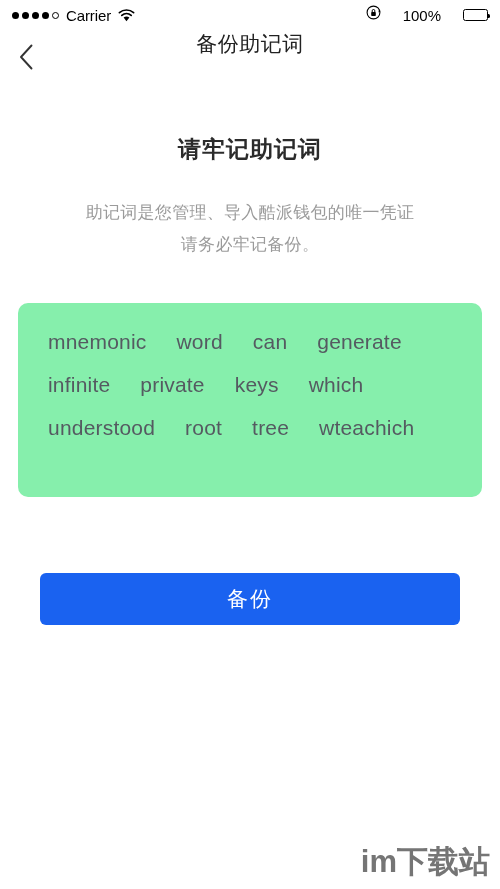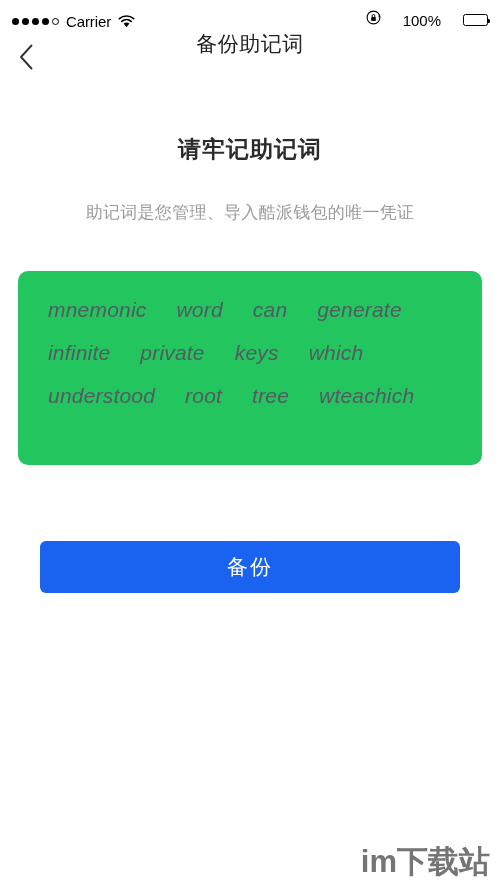--- a/index.html
+++ b/index.html
@@ -13,21 +13,21 @@
     font-family: "Liberation Sans", "DejaVu Sans", sans-serif;
     -webkit-font-smoothing: antialiased;
     position: relative;
     overflow: hidden;
   }
 
   
   .status-bar {
     height: 30px;
     display: flex;
-    align-items: flex-end;
+    align-items: center;
     padding: 0 12px;
     position: relative;
     color: #000;
     font-size: 17px;
   }
   .status-left {
     display: flex;
     align-items: center;
     gap: 7px;
   }
@@ -139,26 +139,25 @@
     font-size: 17px;
     line-height: 32px;
     color: #9b9b9b;
     letter-spacing: 0.3px;
   }
   .subtitle .line { display: block; }
 
   
   .mnemonic-box {
     margin-top: 42px;
-    background: #22c55e;
+    background: #86efac;
     border-radius: 10px;
     padding: 22px 30px 26px 30px;
     box-sizing: border-box;
     min-height: 194px;
-    font-style: italic;
   }
   .mnemonic-words {
     display: flex;
     flex-wrap: wrap;
     align-content: flex-start;
     column-gap: 30px;
     row-gap: 10px;
   }
   .word {
     font-size: 21px;
@@ -248,20 +247,21 @@
   </div>
   <div class="nav-title">备份助记词</div>
 </div>
 
 <div class="content">
 
   <div class="headline">请牢记助记词</div>
 
   <div class="subtitle">
     <span class="line">助记词是您管理、导入酷派钱包的唯一凭证</span>
+    <span class="line">请务必牢记备份。</span>
   </div>
 
   <div class="mnemonic-box">
     <div class="mnemonic-words" id="mnemonic-words">
         <span class="word">mnemonic</span>
         <span class="word">word</span>
         <span class="word">can</span>
         <span class="word">generate</span>
         <span class="word">infinite</span>
         <span class="word">private</span>

